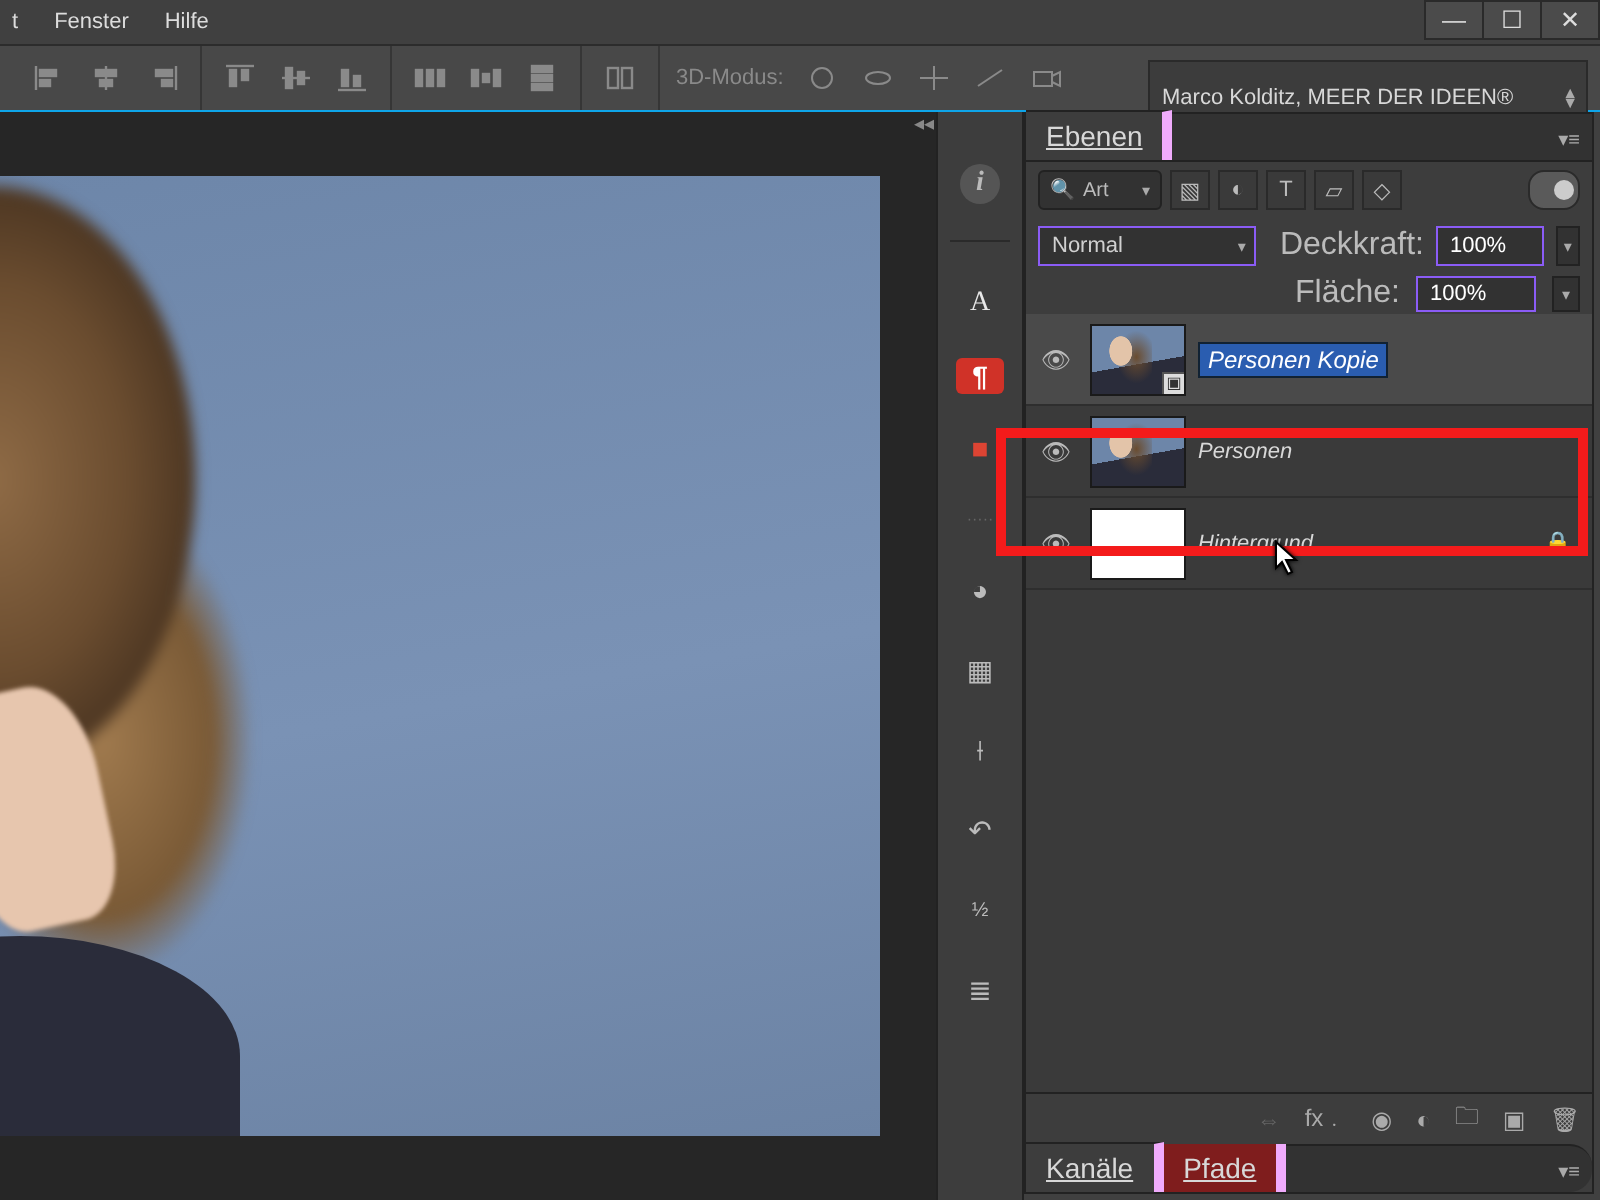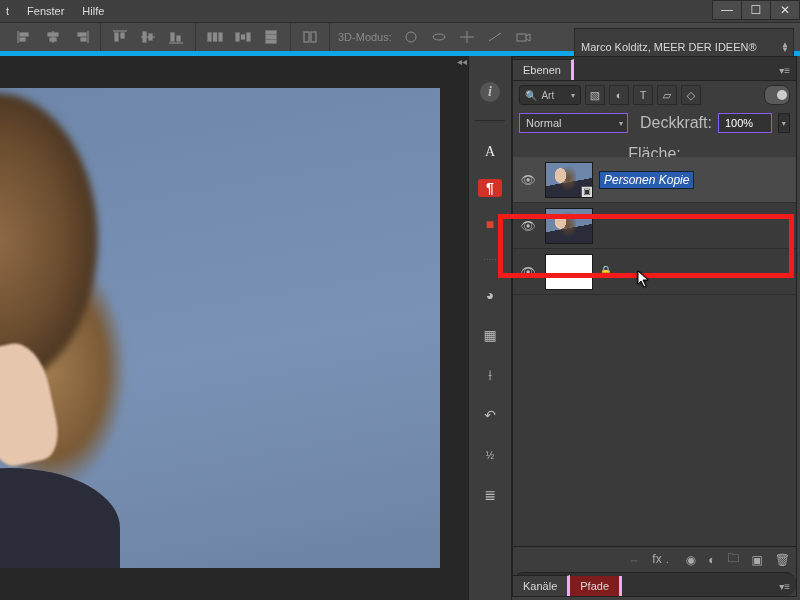--- a/index.html
+++ b/index.html
@@ -3,21 +3,21 @@
 <meta charset="utf-8">
 <style>
   * { margin:0; padding:0; box-sizing:border-box; font-family:"Segoe UI",Tahoma,sans-serif; }
   body { width:800px; height:600px; background:#404040; overflow:hidden; color:#c8c8c8; font-size:11px; position:relative; }
   
   .menubar { height:22px; background:#404040; display:flex; align-items:center; padding:0 6px; }
   .menubar span { margin-right:18px; color:#ddd; }
   .wincontrols { position:absolute; top:0; right:0; display:flex; }
   .wincontrols div { width:30px; height:20px; background:#4b4b4b; border:1px solid #2a2a2a; display:flex; align-items:center; justify-content:center; color:#ddd; font-size:12px; margin-left:-1px; }
   
-  .optbar { height:34px; background:#484848; border-top:1px solid #2c2c2c; border-bottom:5px solid #0ea5e9; display:flex; align-items:center; padding:0 6px; }
+  .optbar { height:34px; background:#484848; border-top:1px solid #2c2c2c; border-bottom:1px solid #0ea5e9; display:flex; align-items:center; padding:0 6px; }
   .optgrp { display:flex; align-items:center; gap:10px; padding:0 10px; border-right:1px solid #363636; height:100%; }
   .opticon { width:18px; height:16px; display:flex; align-items:center; justify-content:center; color:#8a8a8a; font-size:13px; }
   .opticon svg { display:block; }
   .label3d { color:#8a8a8a; margin-left:8px; }
   .workspace-dd { margin-left:auto; width:220px; height:22px; background:#3c3c3c; border:1px solid #2a2a2a; display:flex; align-items:center; padding:18px 6px; color:#d8d8d8; position:relative;margin-top:20px; }
   .workspace-dd .arrows { position:absolute; right:4px; font-size:8px; color:#aaa; line-height:5px; }
   
   .docwrap { position:absolute; left:0; top:56px; width:468px; height:544px; background:#262626; }
   .docwrap .tabedge { position:absolute; right:0; top:0; width:12px; height:18px; color:#888; text-align:center; font-size:10px; }
   .canvas { position:absolute; left:-40px; top:32px; width:480px; height:480px; background:linear-gradient(170deg,#6d86a9 0%,#7a92b5 55%,#6c83a4 100%); overflow:hidden; }
@@ -29,33 +29,33 @@
   .hand { position:absolute; left:22px; top:256px; width:70px; height:120px; background:#e7c6ae; border-radius:40% 40% 30% 30%; transform:rotate(-12deg); filter:blur(1px); }
   .shoulder { position:absolute; left:-60px; bottom:-20px; width:220px; height:120px; background:#2a2c3a; border-radius:50% 50% 0 0; }
   
   .gutter { position:absolute; left:468px; top:56px; width:44px; height:544px; background:#3d3d3d; border-left:1px solid #222; border-right:1px solid #222; display:flex; flex-direction:column; align-items:center; padding-top:26px; gap:14px; }
   .gutter .slot { width:26px; height:26px; display:flex; align-items:center; justify-content:center; color:#bbb; font-size:14px; }
   .gutter .sep { width:30px; height:0; border-top:1px solid #2a2a2a; margin:4px 0; }
   .gutter .slot.info { background:#555; border-radius:50%; width:20px; height:20px; font-style:italic; font-family:Georgia,serif; font-weight:bold; }
   .gutter .slot.red { background:#d03228; border-radius:3px; width:24px; height:18px; color:#fff; font-weight:bold; }
   .panels { position:absolute; left:512px; top:56px; right:3px; bottom:3px; background:#3d3d3d; border:1px solid #222; display:flex; flex-direction:column; }
   .ptabrow { height:24px; background:#323232; display:flex; align-items:flex-end; border-bottom:1px solid #222; }
-  .ptab { padding:4px 10px; background:#3d3d3d; color:#d8d8d8; border-right:3px solid #f0abfc; border-top:1px solid #222; font-size:11px; }
+  .ptab { padding:4px 10px; background:#3d3d3d; color:#d8d8d8; border-right:5px solid #f0abfc; border-top:1px solid #222; font-size:14px;text-decoration:underline; }
   .pmenu { margin-left:auto; padding:4px 6px; color:#aaa; font-size:10px; }
   .filterrow { height:28px; display:flex; align-items:center; padding:0 6px; gap:4px; }
   .searchbox { width:62px; height:20px; background:#323232; border:1px solid #222; border-radius:3px; display:flex; align-items:center; padding:0 5px; color:#bbb; font-size:10px; gap:4px; }
   .ficon { width:20px; height:20px; border:1px solid #2a2a2a; background:#3a3a3a; display:flex; align-items:center; justify-content:center; color:#bbb; font-size:11px; }
   .blendrow { height:28px; display:flex; align-items:center; padding:0 6px; gap:6px; }
   .dd { height:20px; background:#323232; border:1px solid #8b5cf6; display:flex; align-items:center; padding:0 6px; color:#d0d0d0; font-size:11px; position:relative; }
   .dd .tri { position:absolute; right:4px; font-size:8px; color:#aaa; }
   .blend { width:124px; }
   .lbl { color:#bbb; font-size:16px; }
   .pct { width:60px; text-align:right; color:#fff; }
   .ddbtn { width:14px; height:20px; background:#323232; border:1px solid #222; display:flex; align-items:center; justify-content:center; font-size:8px; color:#aaa; }
-  .lockrow { height:20px; display:flex; align-items:center; padding:0 6px; gap:8px; color:#888; font-size:10px;flex-direction:column; }
+  .lockrow { height:20px; display:flex; align-items:center; padding:0 6px; gap:8px; color:#888; font-size:10px; }
   .layerlist { flex:1; background:#3a3a3a; overflow:hidden; position:relative; }
   .layer { height:46px; display:flex; align-items:center; padding:0 4px; border-bottom:1px solid #2e2e2e; position:relative; }
   .layer.sel { background:#4a4a4a; }
   .eye { width:22px; text-align:center; color:#bbb; font-size:12px; }
   .thumb { width:48px; height:36px; background:#fff; margin:0 6px; position:relative; border:1px solid #1a1a1a; }
   .thumb.img { background:linear-gradient(170deg,#6d86a9 55%,#2a2c3a 55%); overflow:hidden; }
   .thumb.img::after { content:""; position:absolute; left:4px; top:2px; width:26px; height:30px; background:radial-gradient(ellipse 14px 18px at 40% 35%,#e3c4a9 0%,#e3c4a9 40%,transparent 42%), radial-gradient(ellipse 18px 24px at 70% 45%,#6a4c2f 0%,transparent 55%); }
   .thumb .smart { position:absolute; right:-1px; bottom:-1px; width:12px; height:12px; background:#ddd; border:1px solid #555; font-size:8px; text-align:center; line-height:10px; color:#333; }
   .lname { color:#d8d8d8; font-size:11px; font-style:italic; flex:1; }
   .rename { background:#2a5db0; color:#fff; border:1px solid #123; padding:1px 4px; font-size:12px; font-style:italic; }
@@ -288,25 +288,27 @@
       <div class="eye">👁</div>
       <div class="thumb img">
           <div class="smart">▣</div>
         </div>
       <span class="rename">Personen Kopie</span>
     </div>
 
     <div class="layer">
       <div class="eye">👁</div>
       <div class="thumb img"></div>
+      <span class="lname">Personen</span>
     </div>
 
     <div class="layer">
       <div class="eye">👁</div>
       <div class="thumb"></div>
+      <span class="lname">Hintergrund</span>
       <span class="lock">🔒</span>
     </div>
   </div>
 
   <div class="layerfoot">
     <span class="dim">⇔</span>
     <span>fx﹒</span>
     <span>◉</span>
     <span>◐</span>
     <span>🗀</span>

